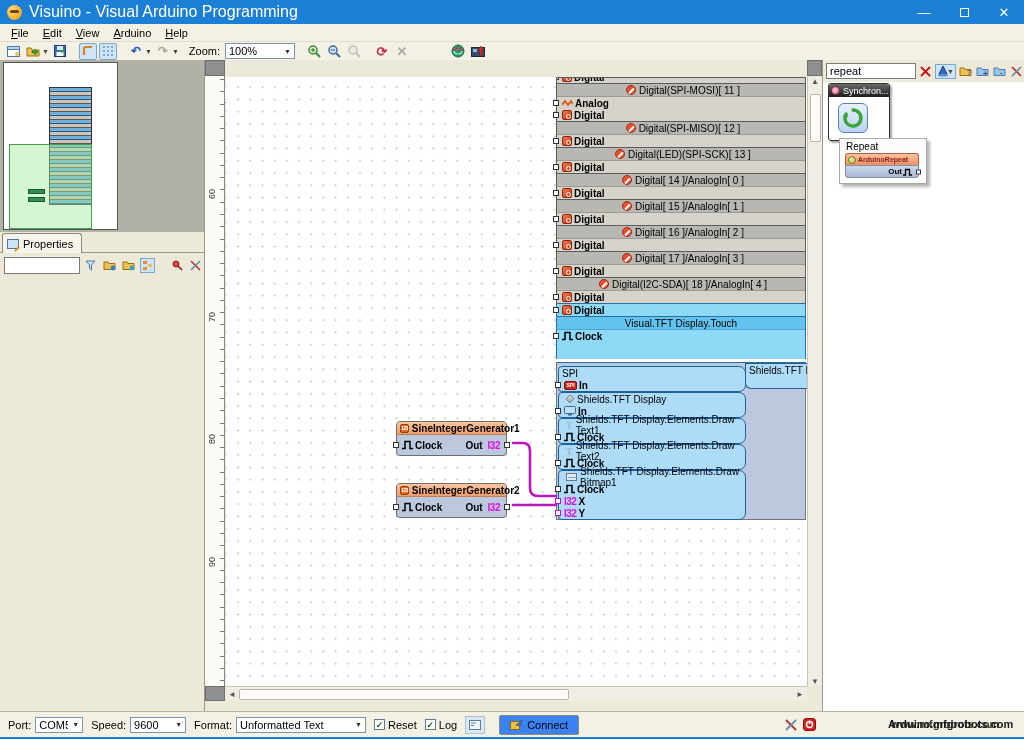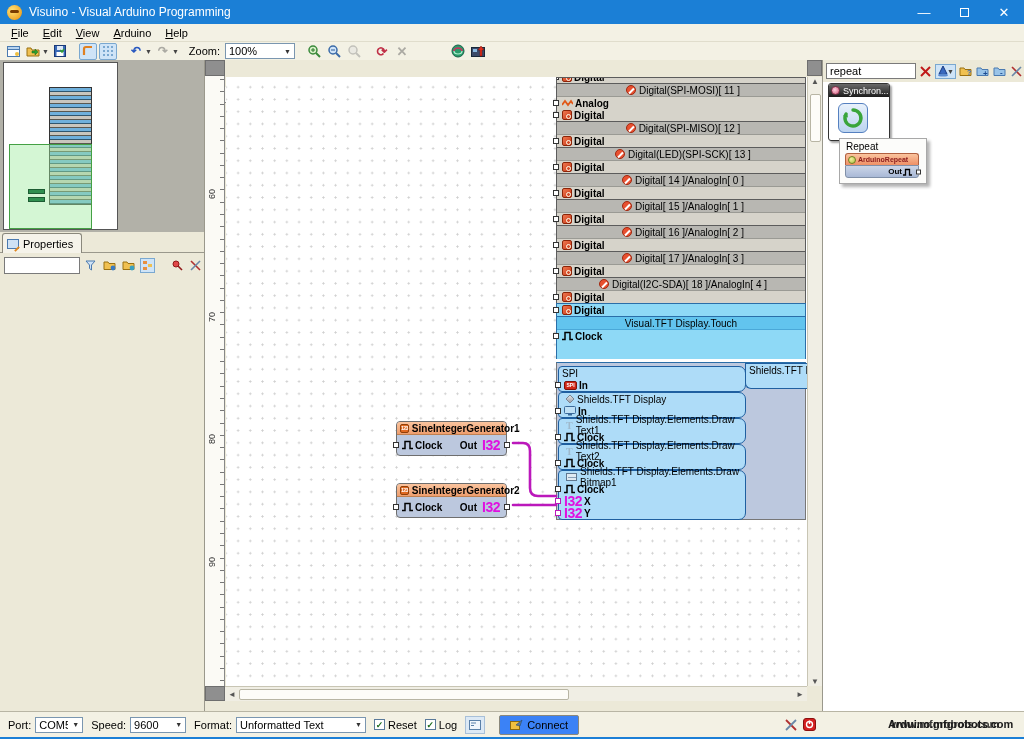--- a/index.html
+++ b/index.html
@@ -6,21 +6,21 @@
   html,body { width:1024px; height:739px; overflow:hidden;
     font-family:"Liberation Sans", sans-serif; font-size:11px; color:#000; }
   #app { position:relative; width:1024px; height:739px; background:#ece9d8; overflow:hidden; }
 
   
   .titlebar { position:absolute; left:0; top:0; width:100%; height:24px; background:#1b7fd6;
     display:flex; align-items:center; color:#fff; }
   .app-logo { width:15px; height:15px; margin:0 7px 0 7px; border-radius:50%;
     background:radial-gradient(circle at 35% 35%, #ffe27a, #f0a828 70%, #b06a10); position:relative; }
   .app-logo:after{content:"";position:absolute;left:3px;top:5px;width:9px;height:3px;background:#7a3c00;border-radius:2px;}
-  .title-text { font-size:12px; }
+  .title-text { font-size:16px; }
   .win-btns { margin-left:auto; display:flex; height:100%; }
   .win-btn { width:40px; height:100%; display:flex; align-items:center; justify-content:center; font-size:13px; }
   .win-btn .boxglyph{ width:9px;height:9px;border:1px solid #fff; display:block;}
 
   
   .menubar { position:absolute; left:0; top:24px; width:100%; height:18px; background:#f3f1e4;
     display:flex; align-items:center; padding-left:4px; border-bottom:1px solid #e0ddcc;}
   .menu-item { padding:2px 7px; }
   .menu-item u { text-decoration:underline; }
   .toolbar { position:absolute; left:0; top:42px; width:100%; height:18px; background:#f3f1e4;
@@ -105,21 +105,21 @@
   .ic-dig { width:10px; height:10px; background:linear-gradient(135deg,#f07850,#c83818); border:1px solid #8c2408; border-radius:2px; position:relative;}
   .ic-dig:after{content:"";position:absolute;left:2.5px;top:2.5px;width:3px;height:3px;border:1px solid #ffe;border-radius:50%;}
   .ic-blk { width:10px; height:10px; border-radius:50%; background:#e85030; border:1px solid #a02810; position:relative;}
   .ic-blk:after{content:"";position:absolute;left:1px;top:4px;width:7px;height:2px;background:#fff;transform:rotate(-45deg);}
   .ic-spi { width:13px; height:9px; background:#d02818; border:1px solid #801008; border-radius:2px; color:#fff; font-size:5px;
     font-weight:bold; display:flex; align-items:center; justify-content:center;}
   .ic-dia { width:8px; height:8px; background:linear-gradient(135deg,#e8e8e8,#9a9aa0); border:1px solid #707078; transform:rotate(45deg) scale(.8);}
   .ic-txt { color:#9fb9cc; font-weight:bold; font-size:10px; font-family:"Liberation Serif",serif;}
   .ic-bmp { width:11px; height:8px; background:#dfeaf2; border:1px solid #607890; position:relative;}
   .ic-bmp:after{content:"";position:absolute;left:1px;top:3px;width:8px;height:1px;background:#88a0b8;}
-  .i32 { color:#e010e0; font-weight:bold; font-size:14px; letter-spacing:-0.5px;}
+  .i32 { color:#e010e0; font-weight:bold; font-size:10px; letter-spacing:-0.5px;}
 
   
   .right-panel { position:absolute; left:822px; top:60px; width:202px; height:651px; background:#fff; border-left:1px solid #9a988c;}
   .search-row { position:absolute; left:0; top:0; width:100%; height:22px; background:#ece9d8; display:flex; align-items:center; gap:2px; padding-left:3px;}
   .search-input { width:90px; height:16px; background:#fff; border:1px solid #7a7a7a; font-size:11px; padding:0 3px; font-family:"Liberation Sans",sans-serif;}
   .result-tile { position:absolute; left:5px; top:23px; width:62px; height:58px; background:#fff; border:1px solid #333;
     border-radius:3px; box-shadow:2px 2px 2px rgba(0,0,0,.35); overflow:hidden;}
   .tile-head { height:13px; background:linear-gradient(180deg,#6a6a6a,#1c1c1c); color:#fff; font-size:9px;
     display:flex; align-items:center; gap:3px; padding-left:2px; white-space:nowrap;}
   .tile-ic { width:9px; height:9px; border-radius:50%; background:radial-gradient(circle at 40% 40%,#ffd0e0,#d05878); border:1px solid #803048;}

